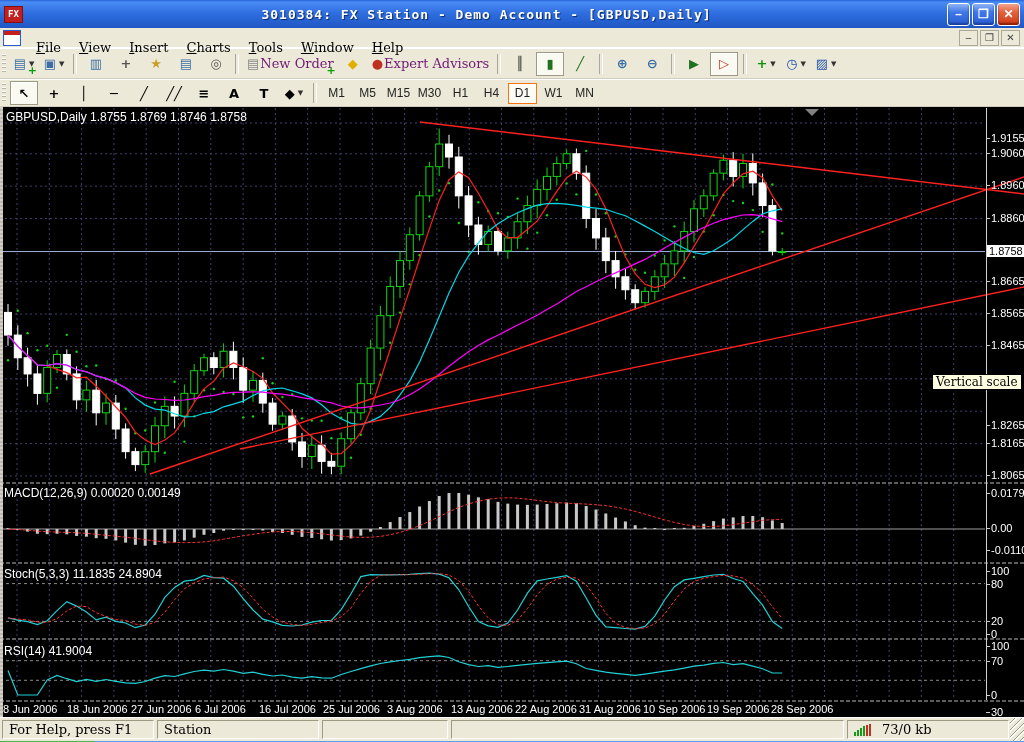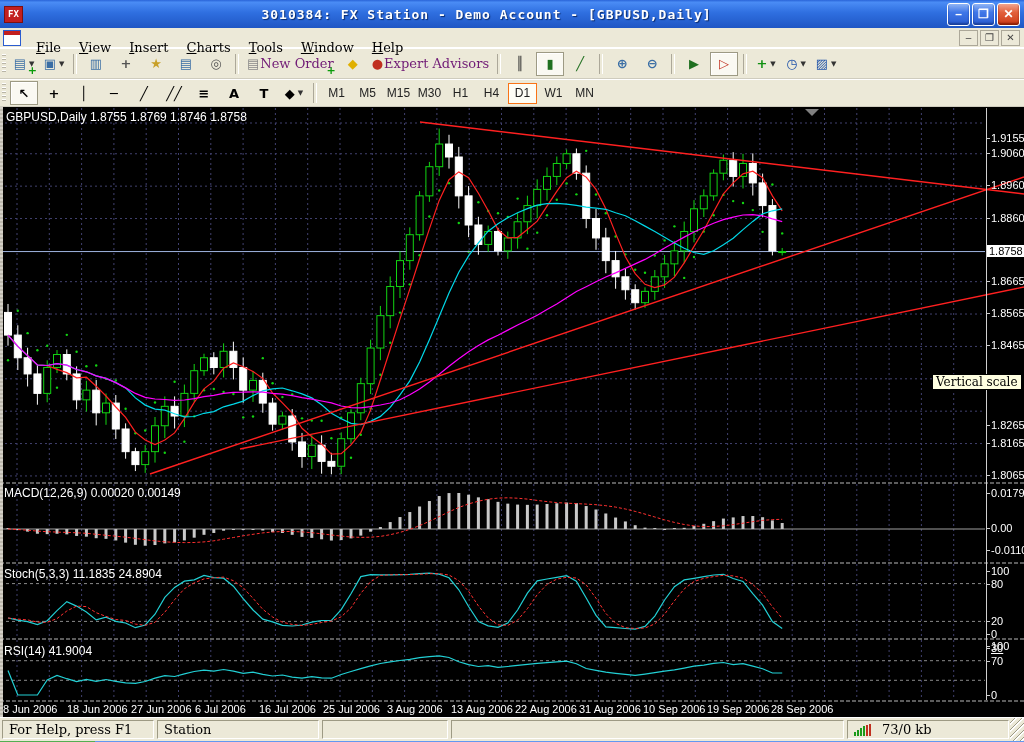--- a/index.html
+++ b/index.html
@@ -742,21 +742,21 @@
         <div class="scale-label" style="top: 361.942px;">1.8065</div>
         <div class="scale-label" style="top: 380.004px;">0.01791</div>
         <div class="scale-label" style="top: 415px;">0.00</div>
         <div class="scale-label" style="top: 436.611px;">-0.01106</div>
         <div class="scale-label" style="top: 458px;">100</div>
         <div class="scale-label" style="top: 470.6px;">80</div>
         <div class="scale-label" style="top: 508.4px;">20</div>
         <div class="scale-label" style="top: 521px;">0</div>
         <div class="scale-label" style="top: 533px;">100</div>
         <div class="scale-label" style="top: 547.7px;">70</div>
-        <div class="scale-label" style="top: 535px; text-decoration: underline;">30</div>
+        <div class="scale-label" style="top: 599px; text-decoration: underline;">30</div>
         <div class="scale-label" style="top: 582px;">0</div>
       </div>
     <div id="date-labels">
         <div class="date-label" style="left: 3px;">8 Jun 2006</div>
         <div class="date-label" style="left: 67px;">18 Jun 2006</div>
         <div class="date-label" style="left: 131px;">27 Jun 2006</div>
         <div class="date-label" style="left: 195px;">6 Jul 2006</div>
         <div class="date-label" style="left: 259px;">16 Jul 2006</div>
         <div class="date-label" style="left: 323px;">25 Jul 2006</div>
         <div class="date-label" style="left: 387px;">3 Aug 2006</div>

